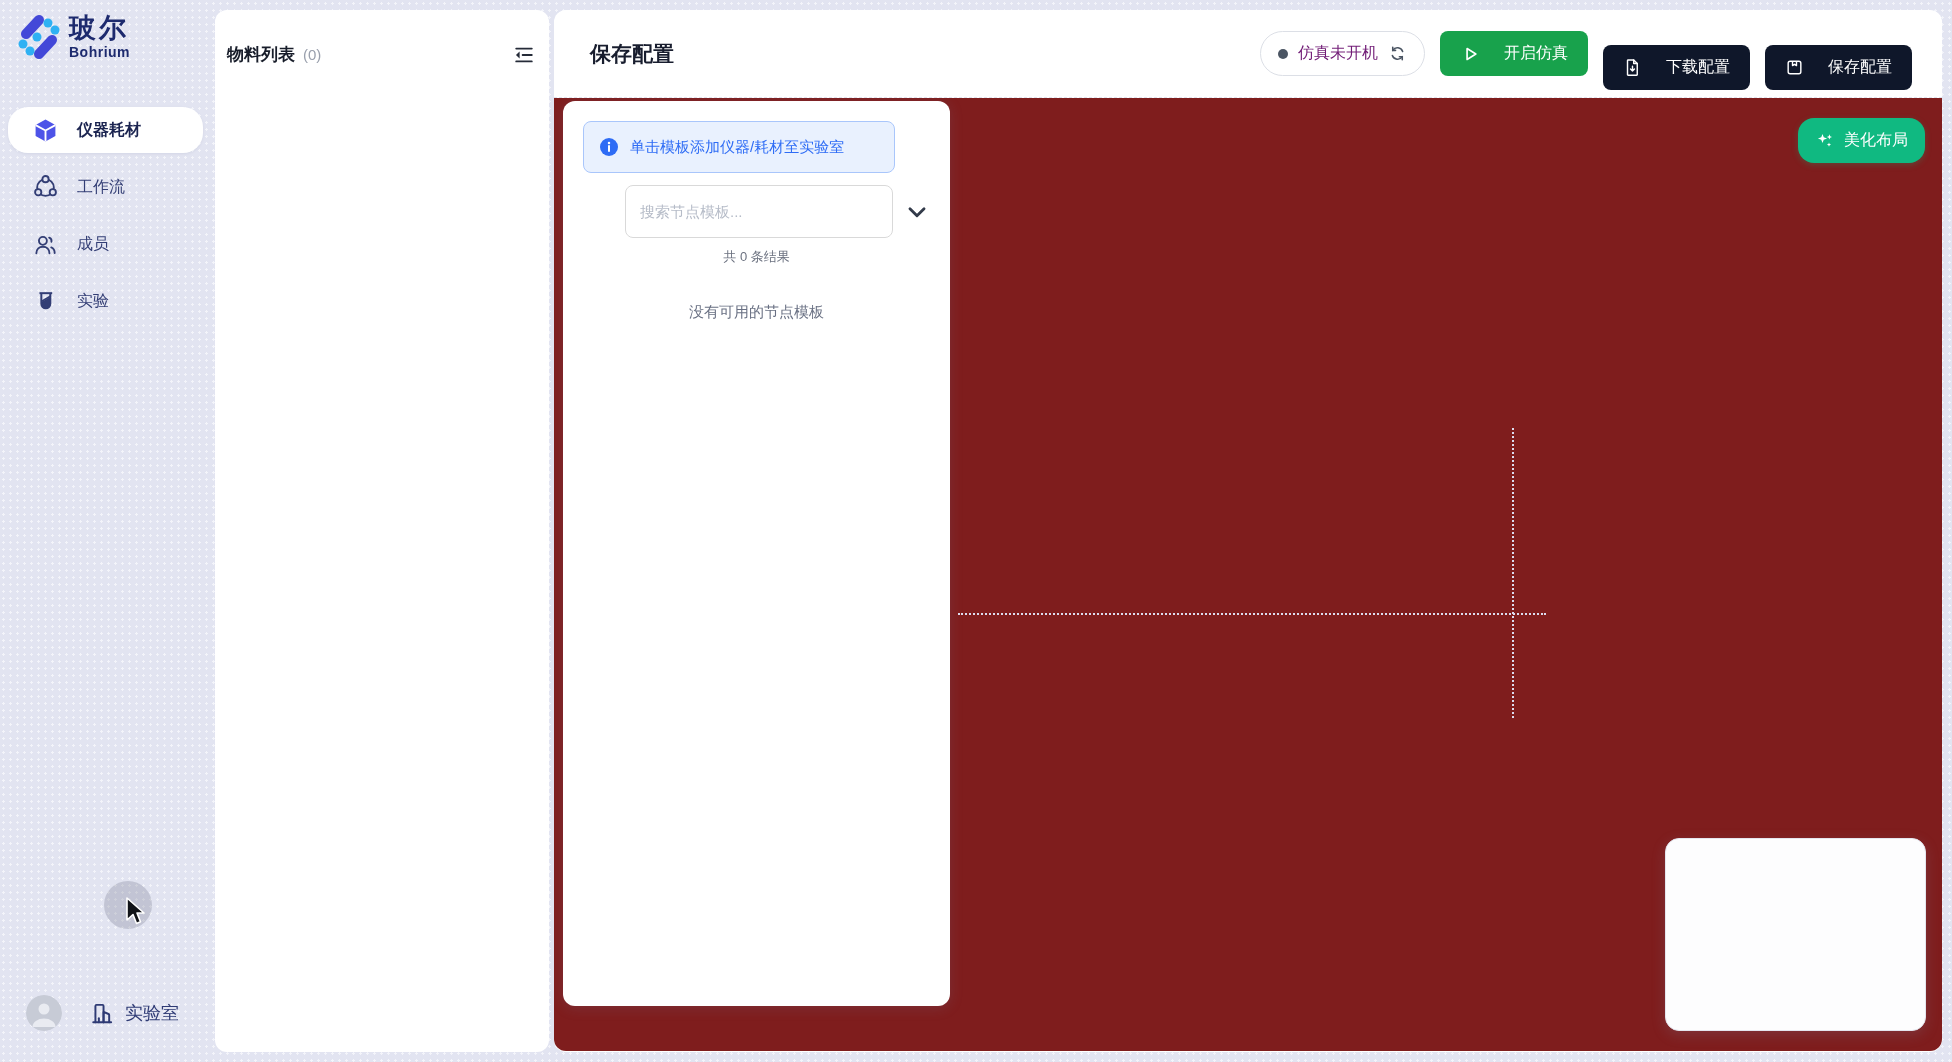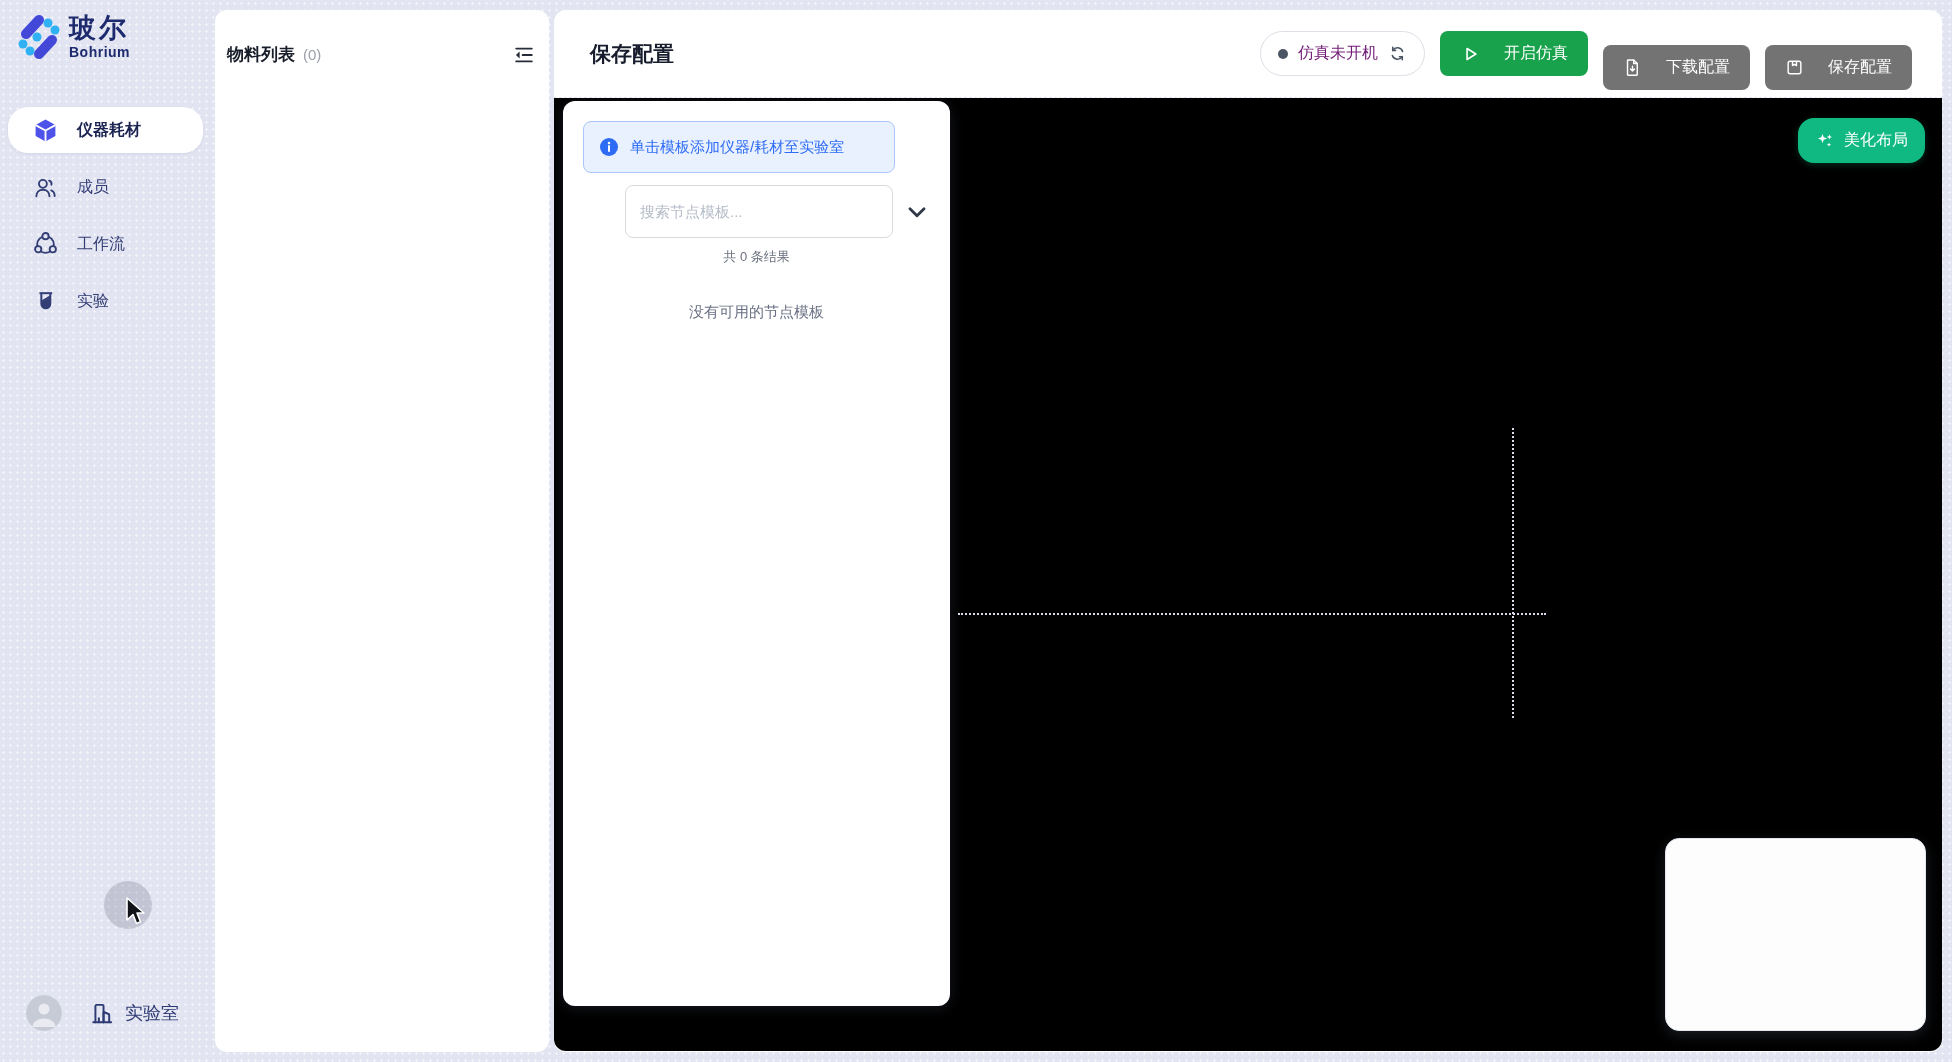--- a/index.html
+++ b/index.html
@@ -44,23 +44,23 @@
   .main-header h1{ font-size:21px; font-weight:700; color:#181d2e; }
   .actions{ margin-left:auto; display:flex; align-items:center; gap:15px; }
   .pill{ height:45px; display:flex; align-items:center; gap:10px; padding:0 17px;
          border:1px solid #dcdfe6; border-radius:23px; background:#fff;
          font-size:16px; color:#701a75; cursor:pointer;justify-content:center; }
   .dot{ width:10px; height:10px; border-radius:50%; background:#4b5563; }
   .btn{ height:45px; border:none; border-radius:8px; display:flex; align-items:center; gap:24px;
         padding:0 20px; font-size:16px; color:#fff; cursor:pointer;
         font-family:"Liberation Sans", sans-serif; }
   .btn.green{ background:#18a24c; }
-  .btn.blue{ background:#737373;margin-top:28px; }
-  
-  .canvas{ position:relative; height:953px; background:#000000; border-radius:0 0 12px 12px; overflow:hidden; }
+  .btn.blue{ background:#0f172a;margin-top:28px; }
+  
+  .canvas{ position:relative; height:953px; background:#7f1d1d; border-radius:0 0 12px 12px; overflow:hidden; }
   .tpl-panel{ position:absolute; left:9px; top:3px; width:387px; height:905px; background:#fff;
               border-radius:12px; box-shadow:0 2px 14px rgba(115,125,160,.20); padding:20px; }
   .banner{ width:312px; height:52px; background:#e9f1fe; border:1px solid #a9c6fb; border-radius:8px;
            display:flex; align-items:center; gap:11px; padding-left:15px;
            font-size:15px; color:#2e6cf5; }
   .search-row{ margin-top:12px; display:flex; align-items:center; gap:11px;margin-left:42px; }
   .search-row input{ width:306px; height:53px; border:1px solid #d9d9d9; border-radius:8px;
                      padding:0 14px; font-size:15px; color:#333; outline:none;
                      font-family:"Liberation Sans", sans-serif; }
   .search-row input::placeholder{ color:#b6bcc8; }
@@ -110,39 +110,39 @@
         <span class="nav-icon">
           <svg width="25" height="25" viewBox="0 0 24 24">
             <path d="M12 1.5 L21.5 6.8 V17.2 L12 22.5 L2.5 17.2 V6.8 Z" fill="#4d53e8"></path>
             <path d="M2.5 6.8 L12 12 L21.5 6.8 M12 12 V22.5" stroke="#fff" stroke-width="1.8" fill="none" stroke-linejoin="round"></path>
           </svg>
         </span>
         <span>仪器耗材</span>
       </div>
       <div class="nav-item">
         <span class="nav-icon">
+          <svg width="25" height="25" viewBox="0 0 24 24">
+            <circle cx="12" cy="12" r="8" stroke="#333e75" stroke-width="1.8" fill="none"></circle>
+            <circle cx="12" cy="4" r="3" fill="#e2e4f1" stroke="#333e75" stroke-width="1.8"></circle>
+            <circle cx="5" cy="16.5" r="3" fill="#e2e4f1" stroke="#333e75" stroke-width="1.8"></circle>
+            <circle cx="19" cy="16.5" r="3" fill="#e2e4f1" stroke="#333e75" stroke-width="1.8"></circle>
+          </svg>
+        </span>
+        <span>工作流</span>
+      </div>
+      <div class="nav-item">
+        <span class="nav-icon">
           <svg width="25" height="25" viewBox="0 0 24 24" fill="none" stroke="#333e75" stroke-width="1.8" stroke-linecap="round">
             <circle cx="9.5" cy="8.5" r="3.8"></circle>
             <path d="M3.2 20.5 c0-4.2 2.9-6.4 6.3-6.4 s6.3 2.2 6.3 6.4"></path>
             <path d="M15.5 5.4 c1.8 .6 2.6 2.1 2.2 4"></path>
             <path d="M17.5 14.8 c2.3 .9 3.3 2.6 3.3 5.4"></path>
           </svg>
         </span>
         <span>成员</span>
-      </div>
-      <div class="nav-item">
-        <span class="nav-icon">
-          <svg width="25" height="25" viewBox="0 0 24 24">
-            <circle cx="12" cy="12" r="8" stroke="#333e75" stroke-width="1.8" fill="none"></circle>
-            <circle cx="12" cy="4" r="3" fill="#e2e4f1" stroke="#333e75" stroke-width="1.8"></circle>
-            <circle cx="5" cy="16.5" r="3" fill="#e2e4f1" stroke="#333e75" stroke-width="1.8"></circle>
-            <circle cx="19" cy="16.5" r="3" fill="#e2e4f1" stroke="#333e75" stroke-width="1.8"></circle>
-          </svg>
-        </span>
-        <span>工作流</span>
       </div>
       <div class="nav-item">
         <span class="nav-icon">
           <svg width="25" height="25" viewBox="0 0 24 24">
             <path d="M8 12.4 L16.6 7.6 V14.2 a4.3 4.3 0 0 1 -8.6 0 Z" fill="#333e75"></path>
             <path d="M8 4 v10.2 a4.3 4.3 0 0 0 8.6 0 V4" stroke="#333e75" stroke-width="1.9" fill="none"></path>
             <path d="M6.2 4 h12.2" stroke="#333e75" stroke-width="1.9"></path>
             <path d="M8 12 L17 6.8" stroke="#333e75" stroke-width="1.6"></path>
           </svg>
         </span>

